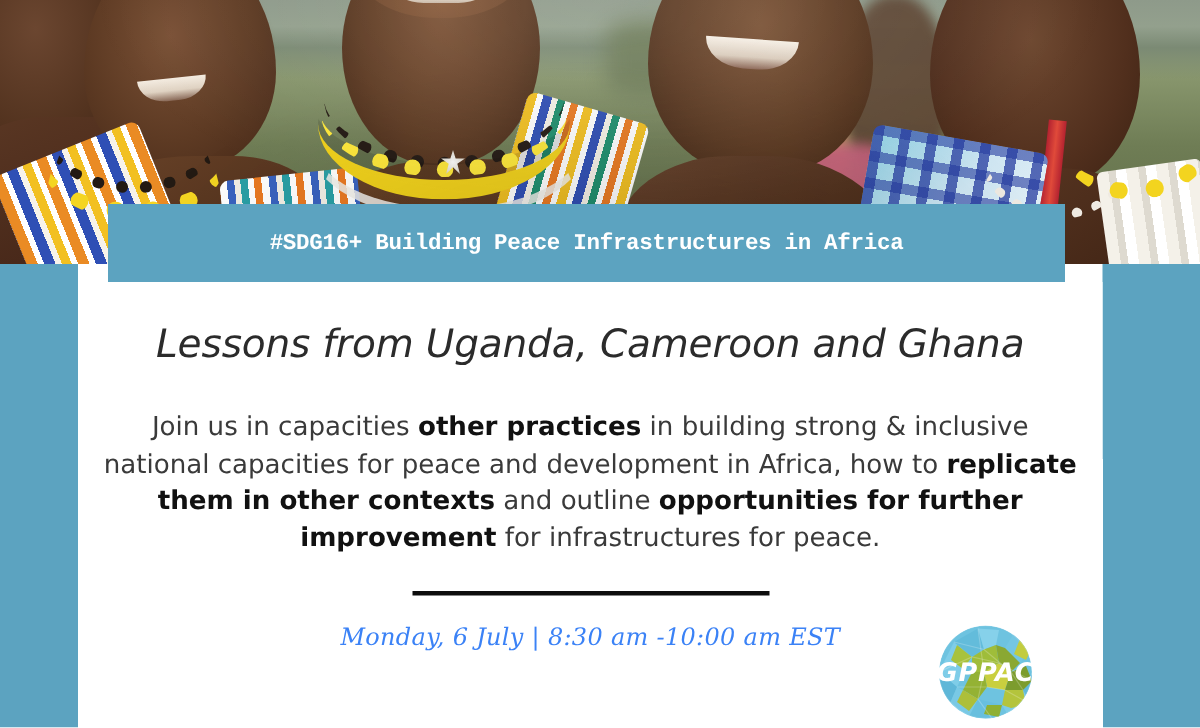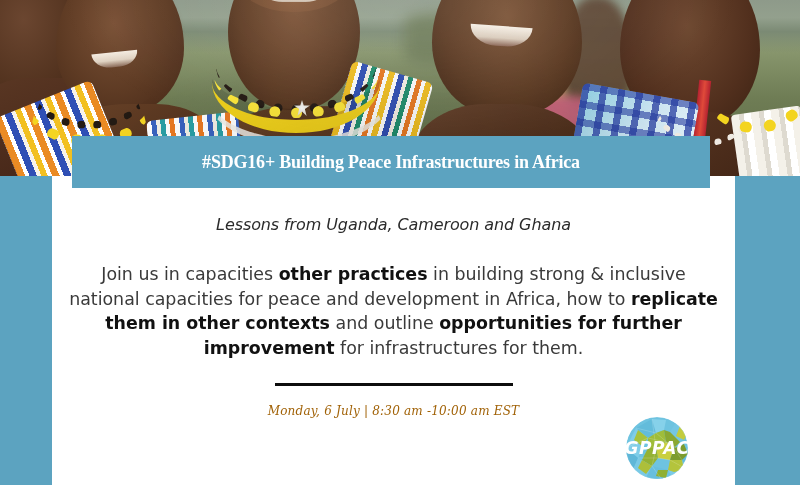--- a/index.html
+++ b/index.html
@@ -295,23 +295,23 @@
     width: 638px;
     height: 52px;
     background: #5ca3c0;
     display: flex;
     align-items: center;
     justify-content: center;
     z-index: 5;
   }
   .title-text {
     color: #ffffff;
-    font-family: Liberation Serif, serif;
+    font-family: Liberation Mono, monospace;
     font-weight: bold;
-    font-size: 18px;
+    font-size: 15px;
     letter-spacing: -0.2px;
     white-space: nowrap;
   }
 
   
   .band-left {
     position: absolute;
     left: 0; top: 176px;
     width: 52px; height: 309px;
     background: #5ca3c0;
@@ -331,21 +331,21 @@
     background: #ffffff;
     text-align: center;
   }
 
   .subtitle {
     margin: 0;
     padding-top: 27px;
     font-family: "DejaVu Sans", sans-serif;
     font-style: italic;
     font-weight: 400;
-    font-size: 16px;
+    font-size: 26px;
     color: #2b2b2b;
     letter-spacing: -0.1px;
   }
 
   .body-copy {
     margin: 0;
     padding: 28px 12px 0 12px;
     font-family: "DejaVu Sans", sans-serif;
     font-size: 17.4px;
     line-height: 1.42;
@@ -359,22 +359,22 @@
     height: 3px;
     background: #0d0d0d;
     margin: 22px auto 0 auto;
   }
 
   .date-line {
     margin: 0;
     padding-top: 18px;
     font-family: "DejaVu Serif", serif;
     font-style: italic;
-    font-size: 12px;
-    color: #a16207;
+    font-size: 16px;
+    color: #3b82f6;
     letter-spacing: 0.2px;
   }
 
   
   .logo {
     position: absolute;
     left: 618px;
     top: 414px;
     width: 78px;
     height: 68px;
@@ -439,21 +439,21 @@
   <div class="title-bar">
     <span class="title-text">#SDG16+ Building Peace Infrastructures in Africa</span>
   </div>
 
   <div class="band-left"></div>
   <div class="band-right"></div>
 
   <div class="content">
     <p class="subtitle">Lessons from Uganda, Cameroon and Ghana</p>
 
-    <p class="body-copy"><span>Join us in capacities </span><b>other practices</b><span> in building strong &amp; inclusive national capacities for peace and development in Africa, how to </span><b>replicate them in other contexts</b><span> and outline </span><b>opportunities for further improvement</b><span> for infrastructures for them.</span></p>
+    <p class="body-copy"><span>Join us in capacities </span><b>other practices</b><span> in building strong &amp; inclusive national capacities for peace and development in Africa, how to </span><b>replicate them in other contexts</b><span> and outline </span><b>opportunities for further improvement</b><span> for infrastructures for peace.</span></p>
 
     <div class="divider"></div>
 
     <p class="date-line">Monday, 6 July |  8:30 am -10:00 am EST</p>
   </div>
 
   <div class="logo">
     <svg width="78" height="68" viewBox="0 0 78 68">
       <defs>
         <clipPath id="globeClip">

